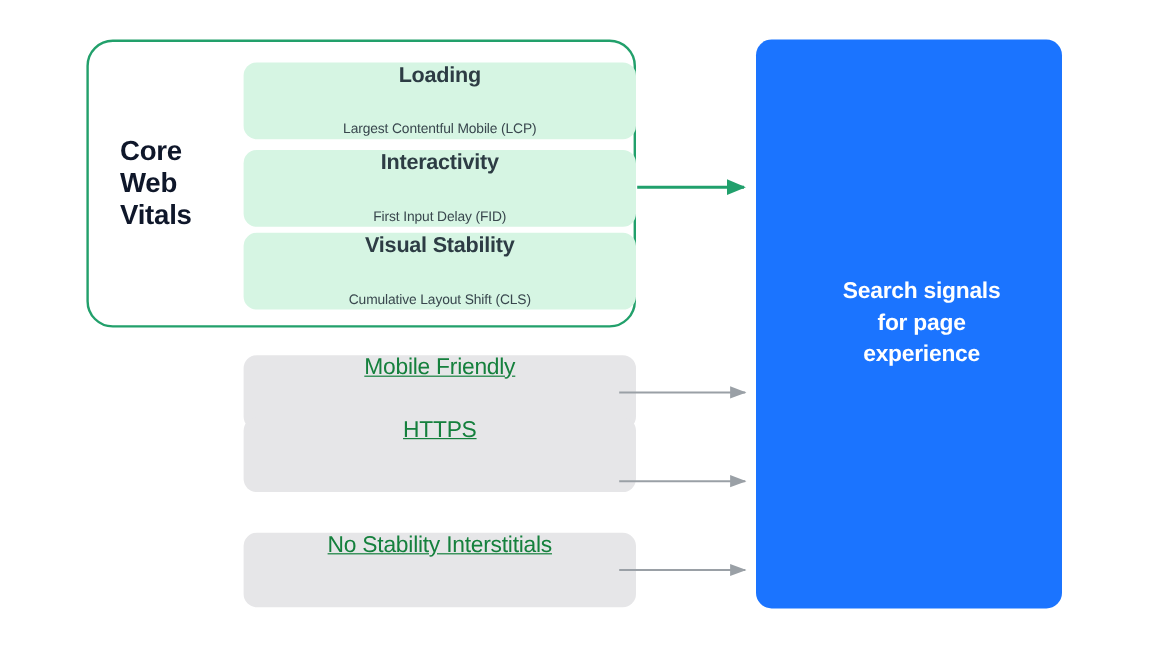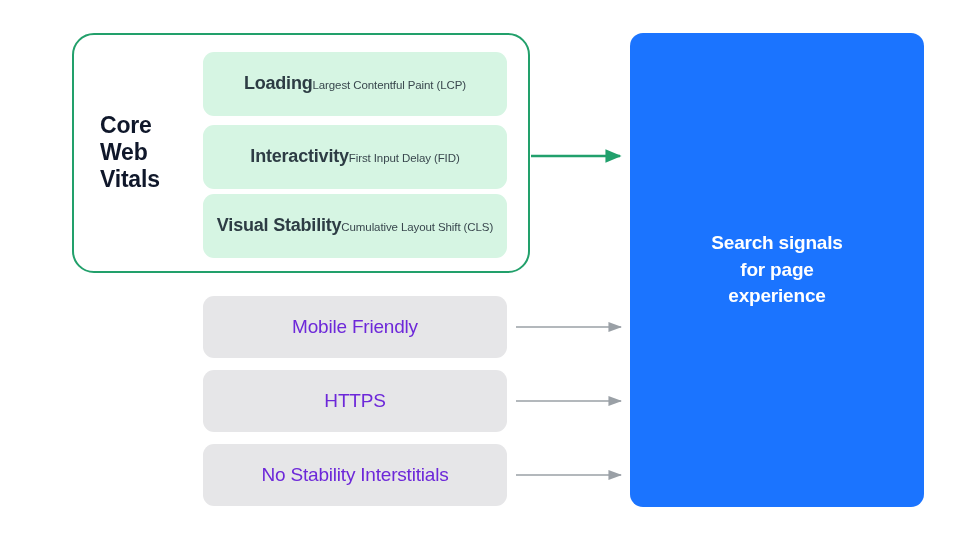--- a/index.html
+++ b/index.html
@@ -46,26 +46,26 @@
     font-weight: bold;
     line-height: 1.17;
     letter-spacing: -0.2px;
     text-align: left;
   }
 
   
   .card {
     position: absolute;
     left: 203px;
-    width: 304px;
+    width: 327px;
     box-sizing: border-box;
     display: flex;
-    flex-direction: row;
+    flex-direction: column;
     align-items: center;
-    justify-content: center;
+    justify-content: space-between;
   }
 
   .card-green {
     height: 64px;
     background: #d6f5e3;
     border-radius: 11px;
   }
 
   .card-green .card-title {
     font-size: 18px;
@@ -86,44 +86,46 @@
 
   .card-gray {
     height: 62px;
     background: #e6e6e8;
     border-radius: 11px;
   }
 
   .card-gray .card-title {
     font-size: 19px;
     font-weight: normal;
-    color: #6d28d9;
+    color: #15803d;
     line-height: 1.2;
     letter-spacing: -0.2px;
+    text-decoration: underline;
   }
 
   #card-loading       { top: 52px;  }
   #card-interactivity { top: 125px; }
   #card-visual        { top: 194px; }
   #card-mobile        { top: 296px; }
-  #card-https         { top: 370px; }
+  #card-https         { top: 348px; }
   #card-interstitials { top: 444px; }
 
   
   .blue-panel {
     position: absolute;
     left: 630px;
     top: 33px;
-    width: 294px;
+    width: 234px;
     height: 474px;
     background: #1b74ff;
     border-radius: 13px;
     display: flex;
     align-items: center;
     justify-content: center;
+    padding-left: 21px;
   }
 
   .blue-panel-text {
     color: #ffffff;
     font-size: 19px;
     font-weight: bold;
     line-height: 1.42;
     text-align: center;
     letter-spacing: -0.2px;
     white-space: pre-line;
@@ -144,21 +146,21 @@
 <div id="canvas">
 
   <div class="cwv-group"></div>
 
   <div class="cwv-label" style="white-space: pre-line;">Core
 Web
 Vitals</div>
 
   <div class="card card-green" id="card-loading">
     <div class="card-title">Loading</div>
-    <div class="card-sub">Largest Contentful Paint (LCP)</div>
+    <div class="card-sub">Largest Contentful Mobile (LCP)</div>
   </div>
 
   <div class="card card-green" id="card-interactivity">
     <div class="card-title">Interactivity</div>
     <div class="card-sub">First Input Delay (FID)</div>
   </div>
 
   <div class="card card-green" id="card-visual">
     <div class="card-title">Visual Stability</div>
     <div class="card-sub">Cumulative Layout Shift (CLS)</div>

